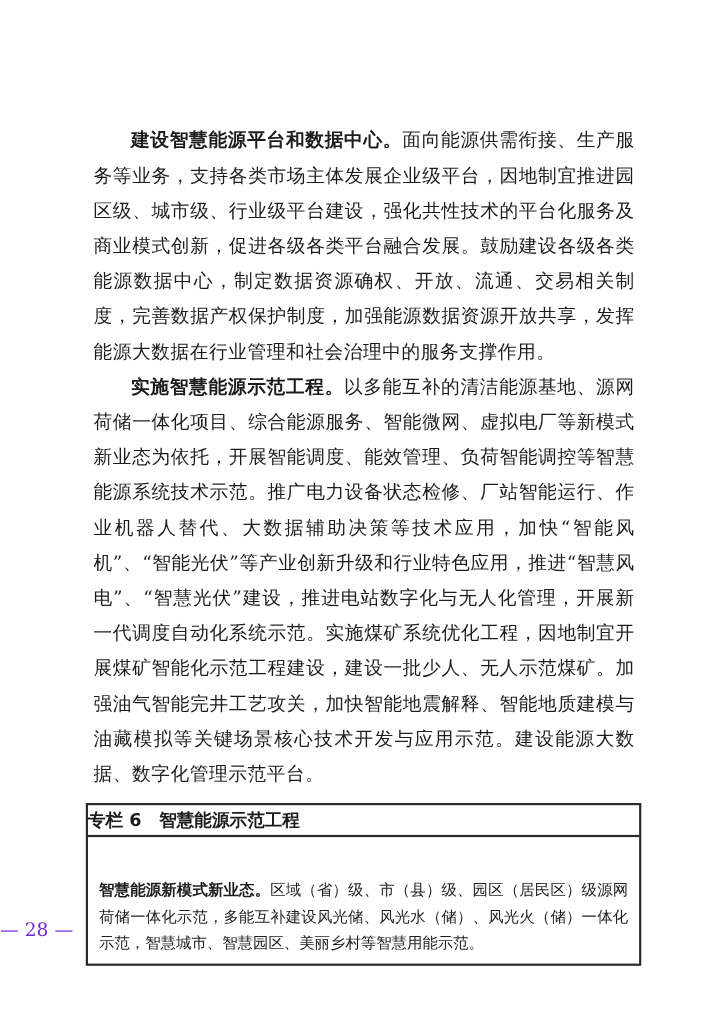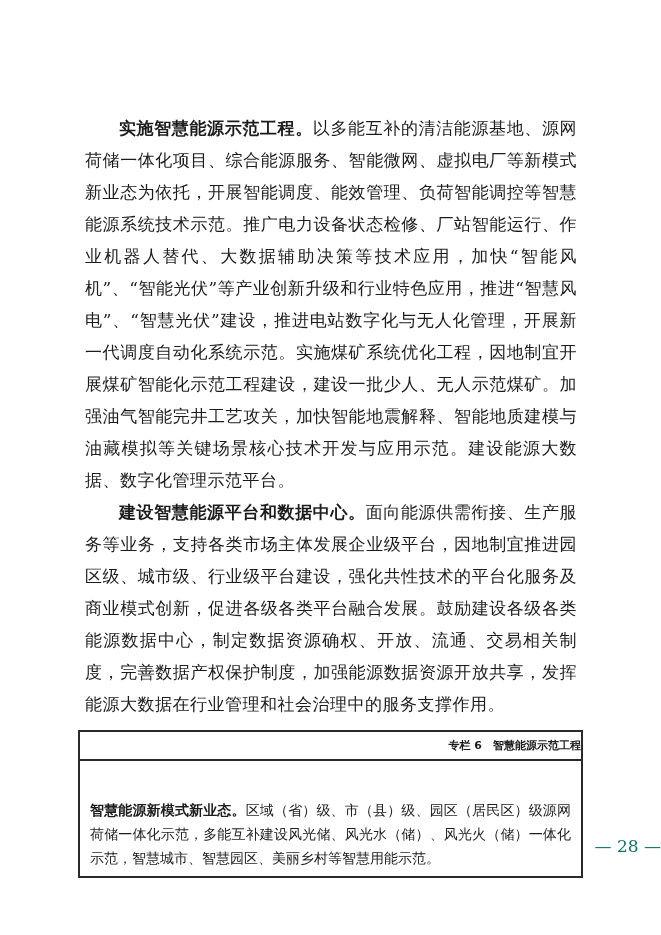--- a/index.html
+++ b/index.html
@@ -35,24 +35,24 @@
   .para .lead {
     font-weight: bold;
   }
   .callout {
     margin-top: 10px;
     margin-left: -7px;
     margin-right: -6px;
     border: 2px solid #2a2a2a;
   }
   .callout-header {
-    text-align: right;
+    text-align: left;
     font-family: "DejaVu Sans", sans-serif;
     font-weight: bold;
-    font-size: 11px;
+    font-size: 16px;
     line-height: 20px;
     padding: 4px 0 3px 0;
     border-bottom: 2px solid #2a2a2a;
   }
   .callout-body {
     font-size: 14px;
     line-height: 24px;
     padding: 5px 10px 6px 10px;
     text-align: justify;
     text-justify: inter-ideograph;
@@ -60,35 +60,35 @@
   }
   .callout-body .box-lead {
     font-family: "DejaVu Sans", sans-serif;
     font-weight: bold;
   }
   .footer {
     position: absolute;
     top: 836px;
     left: 0;
     width: 100%;
-    text-align: right;
+    text-align: left;
     font-size: 17px;
     line-height: 20px;
-    color: #0f766e;
+    color: #6d28d9;
   }
 </style>
 </head>
 <body>
 
 <div class="page">
   <div class="content">
 
+    <p class="para"><span class="lead">建设智慧能源平台和数据中心。</span><span>面向能源供需衔接、生产服务等业务，支持各类市场主体发展企业级平台，因地制宜推进园区级、城市级、行业级平台建设，强化共性技术的平台化服务及商业模式创新，促进各级各类平台融合发展。鼓励建设各级各类能源数据中心，制定数据资源确权、开放、流通、交易相关制度，完善数据产权保护制度，加强能源数据资源开放共享，发挥能源大数据在行业管理和社会治理中的服务支撑作用。</span></p>
+
     <p class="para"><span class="lead">实施智慧能源示范工程。</span><span>以多能互补的清洁能源基地、源网荷储一体化项目、综合能源服务、智能微网、虚拟电厂等新模式新业态为依托，开展智能调度、能效管理、负荷智能调控等智慧能源系统技术示范。推广电力设备状态检修、厂站智能运行、作业机器人替代、大数据辅助决策等技术应用，加快“智能风机”、“智能光伏”等产业创新升级和行业特色应用，推进“智慧风电”、“智慧光伏”建设，推进电站数字化与无人化管理，开展新一代调度自动化系统示范。实施煤矿系统优化工程，因地制宜开展煤矿智能化示范工程建设，建设一批少人、无人示范煤矿。加强油气智能完井工艺攻关，加快智能地震解释、智能地质建模与油藏模拟等关键场景核心技术开发与应用示范。建设能源大数据、数字化管理示范平台。</span></p>
-
-    <p class="para"><span class="lead">建设智慧能源平台和数据中心。</span><span>面向能源供需衔接、生产服务等业务，支持各类市场主体发展企业级平台，因地制宜推进园区级、城市级、行业级平台建设，强化共性技术的平台化服务及商业模式创新，促进各级各类平台融合发展。鼓励建设各级各类能源数据中心，制定数据资源确权、开放、流通、交易相关制度，完善数据产权保护制度，加强能源数据资源开放共享，发挥能源大数据在行业管理和社会治理中的服务支撑作用。</span></p>
 
     <div class="callout">
       <div class="callout-header">专栏 6　智慧能源示范工程</div>
       <div class="callout-body"><span class="box-lead">智慧能源新模式新业态。</span><span>区域（省）级、市（县）级、园区（居民区）级源网荷储一体化示范，多能互补建设风光储、风光水（储）、风光火（储）一体化示范，智慧城市、智慧园区、美丽乡村等智慧用能示范。</span></div>
     </div>
 
   </div>
 
   <div class="footer">— 28 —</div>
 </div>

